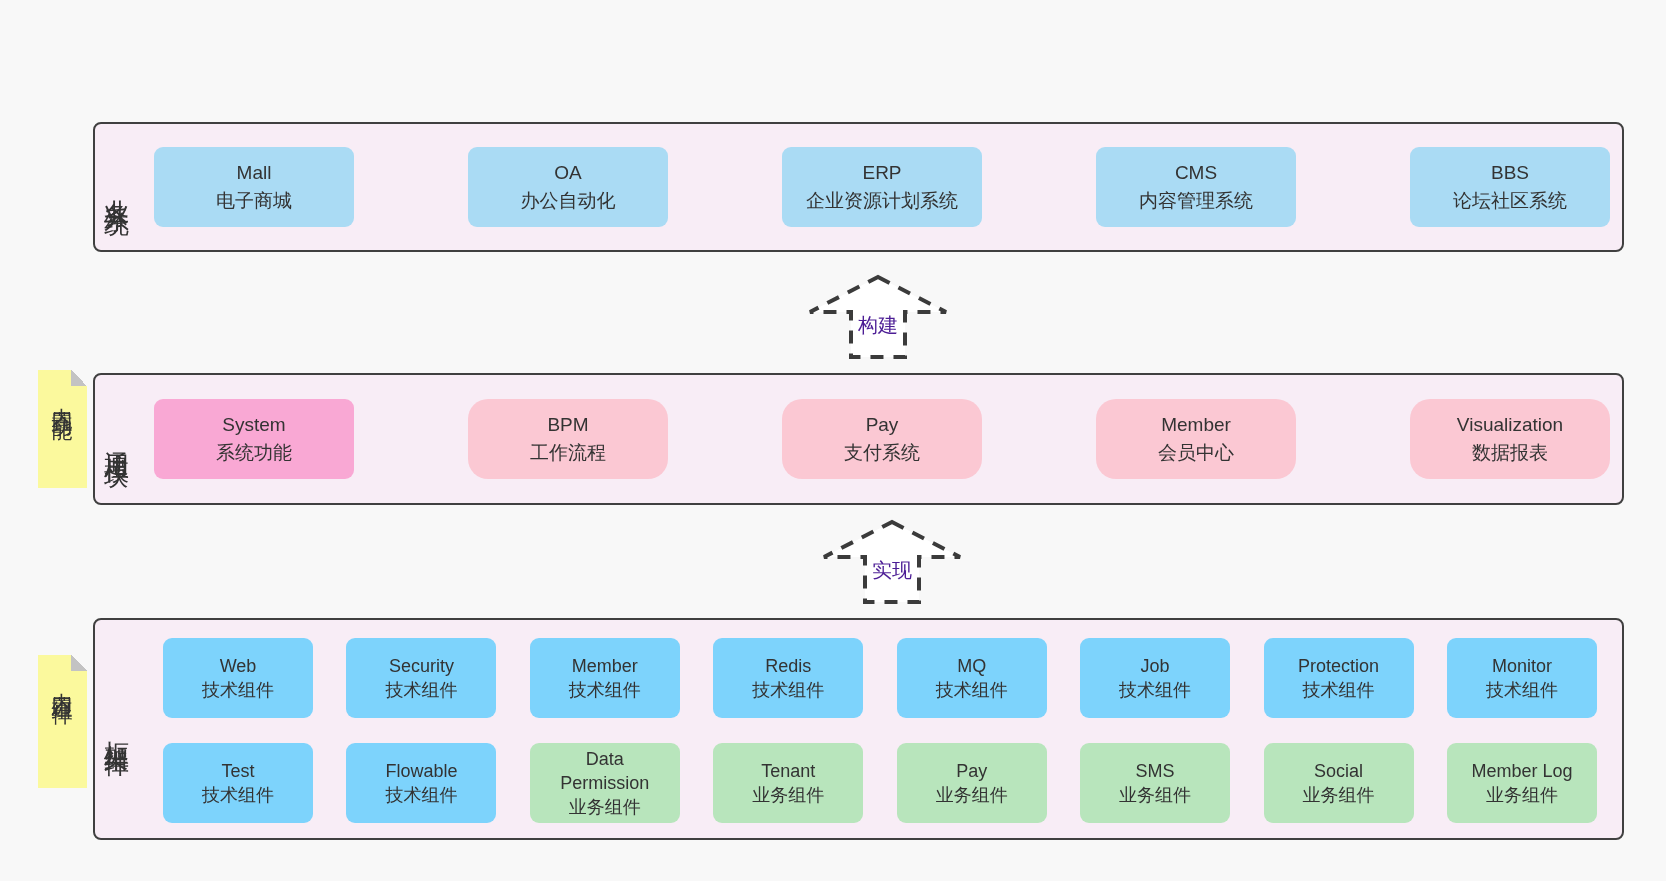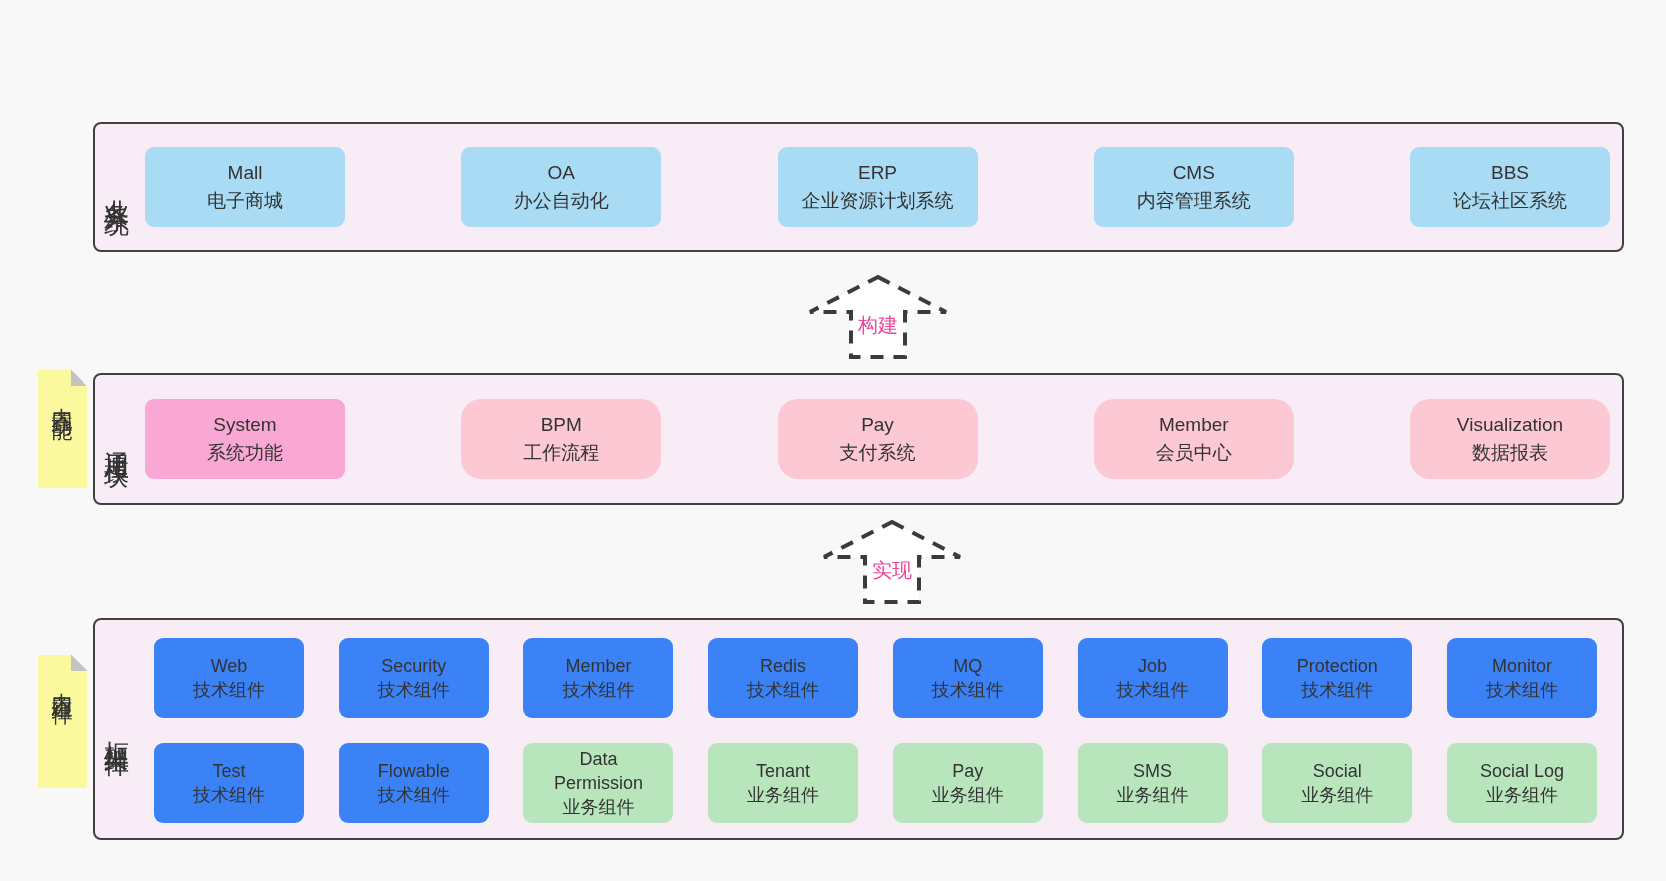--- a/index.html
+++ b/index.html
@@ -15,38 +15,38 @@
   }
   #band1{top:122px;height:130px;}
   #band2{top:373px;height:132px;}
   #band3{top:618px;height:222px;}
   .band-label{
     position:absolute;left:9px;top:50%;transform:translateY(-50%);
     writing-mode:vertical-rl;text-orientation:upright;
     font-size:25px;letter-spacing:4px;line-height:1;color:#333;white-space:nowrap;
   }
   .band-row{
-    position:absolute;display:flex;justify-content:space-between;align-items:flex-end;
+    position:absolute;display:flex;justify-content:space-between;align-items:flex-end;margin-left:9px;
   }
   #band1 .band-row,#band2 .band-row{left:50px;right:12px;top:50%;transform:translateY(-50%);}
   #band3 .band-row{left:59px;right:25px;}
   #band3 .row1{top:18px;}
   #band3 .row2{top:123px;}
   
   .box{
     border-radius:9px;display:flex;flex-direction:column;justify-content:center;
     align-items:center;text-align:center;box-sizing:border-box;
   }
   #band1 .box,#band2 .box{width:200px;height:80px;font-size:19px;line-height:1.5;}
   #band3 .box{width:150px;height:80px;font-size:18px;line-height:1.35;}
   #band3 .box .en{max-width:120px;}
   .c-blue{background:#aadbf4;}
   .c-red{background:#f9a8d4;}
   .c-pink{background:#fbc8d3;border-radius:20px;}
-  .c-green{background:#3b82f6;}
+  .c-green{background:#7dd3fc;}
   .c-lgreen{background:#b8e5bc;}
   
   .sticky{position:absolute;left:38px;width:49px;background:#fbf99d;}
   #sticky1{top:370px;height:118px;}
   #sticky2{top:655px;height:133px;}
   .sticky .fold{
     position:absolute;top:0;right:0;width:16px;height:16px;
     background:linear-gradient(to bottom left,#f8f8f8 0 50%,#c3c3c3 50% 100%);
   }
   .sticky .sticky-text{
@@ -54,21 +54,21 @@
     writing-mode:vertical-rl;text-orientation:upright;
     font-size:21px;letter-spacing:4px;line-height:1;color:#333;white-space:nowrap;
   }
   
   .arrow{position:absolute;width:142px;height:84px;}
   #arrow1{left:807px;top:275px;}
   #arrow2{left:821px;top:520px;}
   .arrow svg{display:block;width:100%;height:100%;overflow:visible;}
   .arrow-label{
     position:absolute;top:37px;left:50%;transform:translateX(-50%);
-    background:#ffffff;padding:0 4px;font-size:20px;color:#ec4899;white-space:nowrap;
+    background:#ffffff;padding:0 4px;font-size:20px;color:#4c1d95;white-space:nowrap;
   }
 </style>
 </head>
 <body>
 
 <div class="band" id="band1">
   <div class="band-label">业务系统</div>
   <div class="band-row">
     <div class="box c-blue">
       <div class="en">Mall</div>
@@ -204,17 +204,17 @@
     </div>
     <div class="box c-lgreen">
       <div class="en">SMS</div>
       <div class="zh">业务组件</div>
     </div>
     <div class="box c-lgreen">
       <div class="en">Social</div>
       <div class="zh">业务组件</div>
     </div>
     <div class="box c-lgreen">
-      <div class="en">Social Log</div>
+      <div class="en">Member Log</div>
       <div class="zh">业务组件</div>
     </div>
   </div>
 </div>
 
 </body></html>

